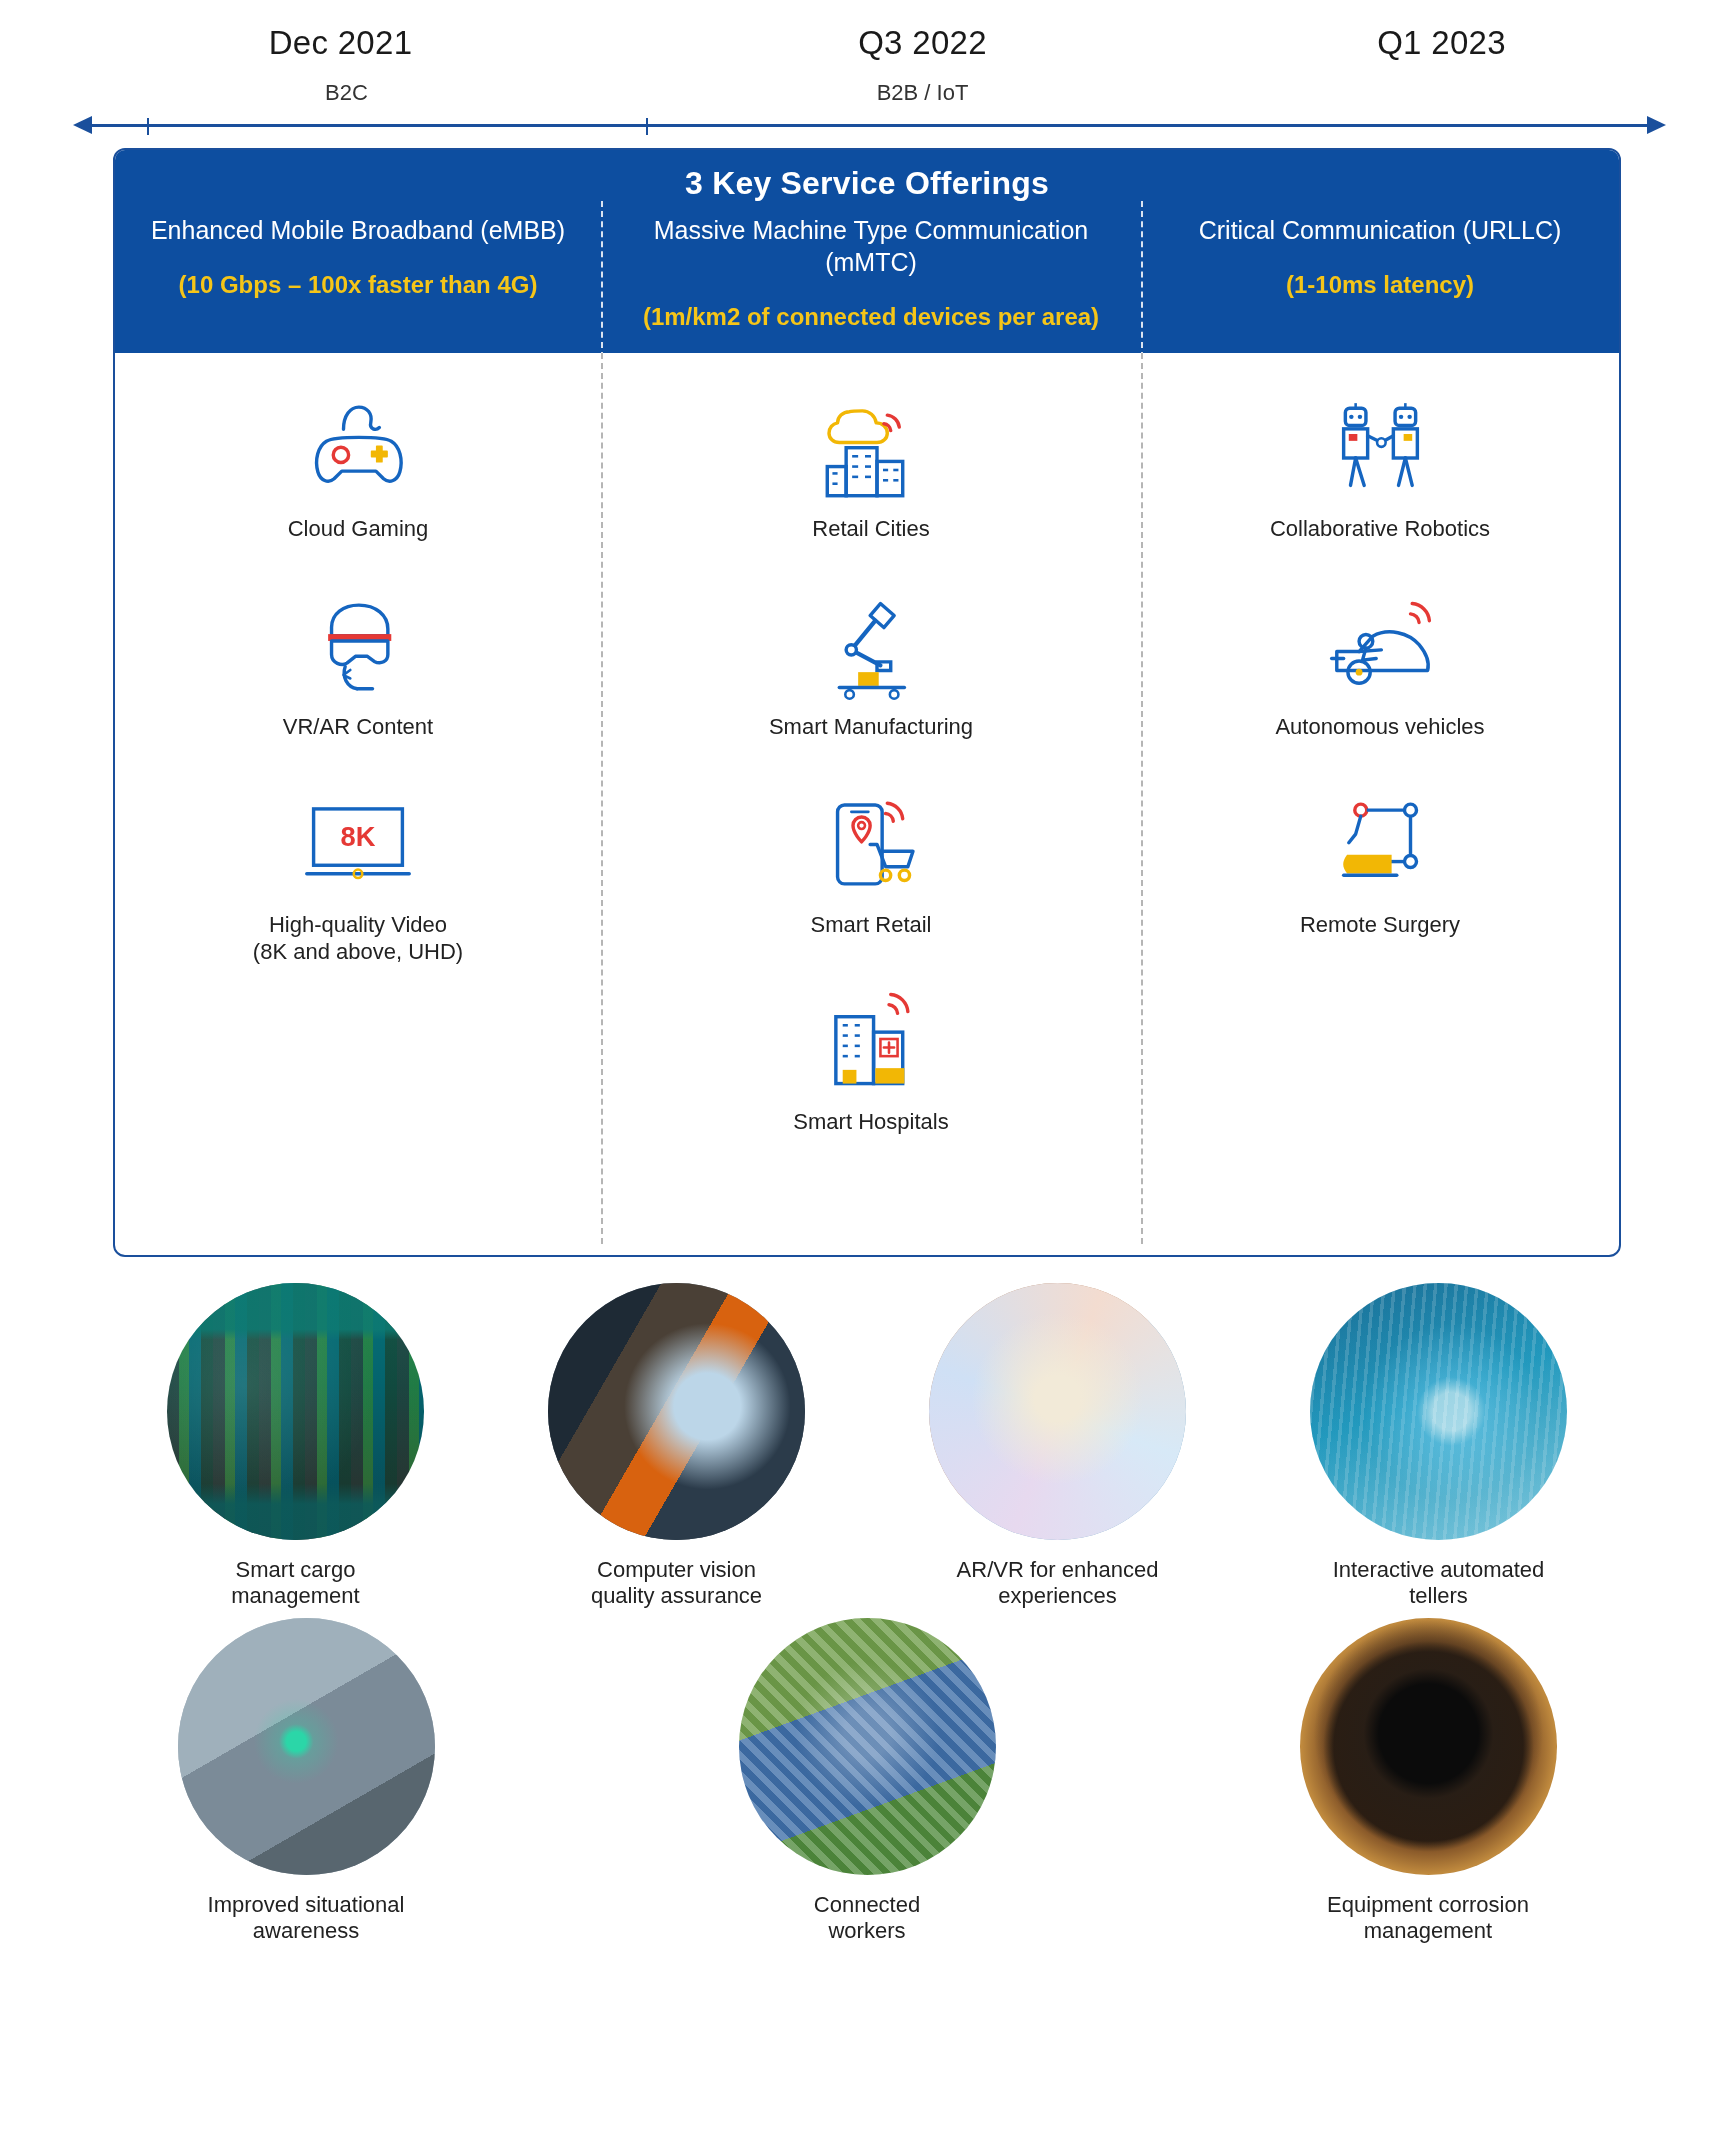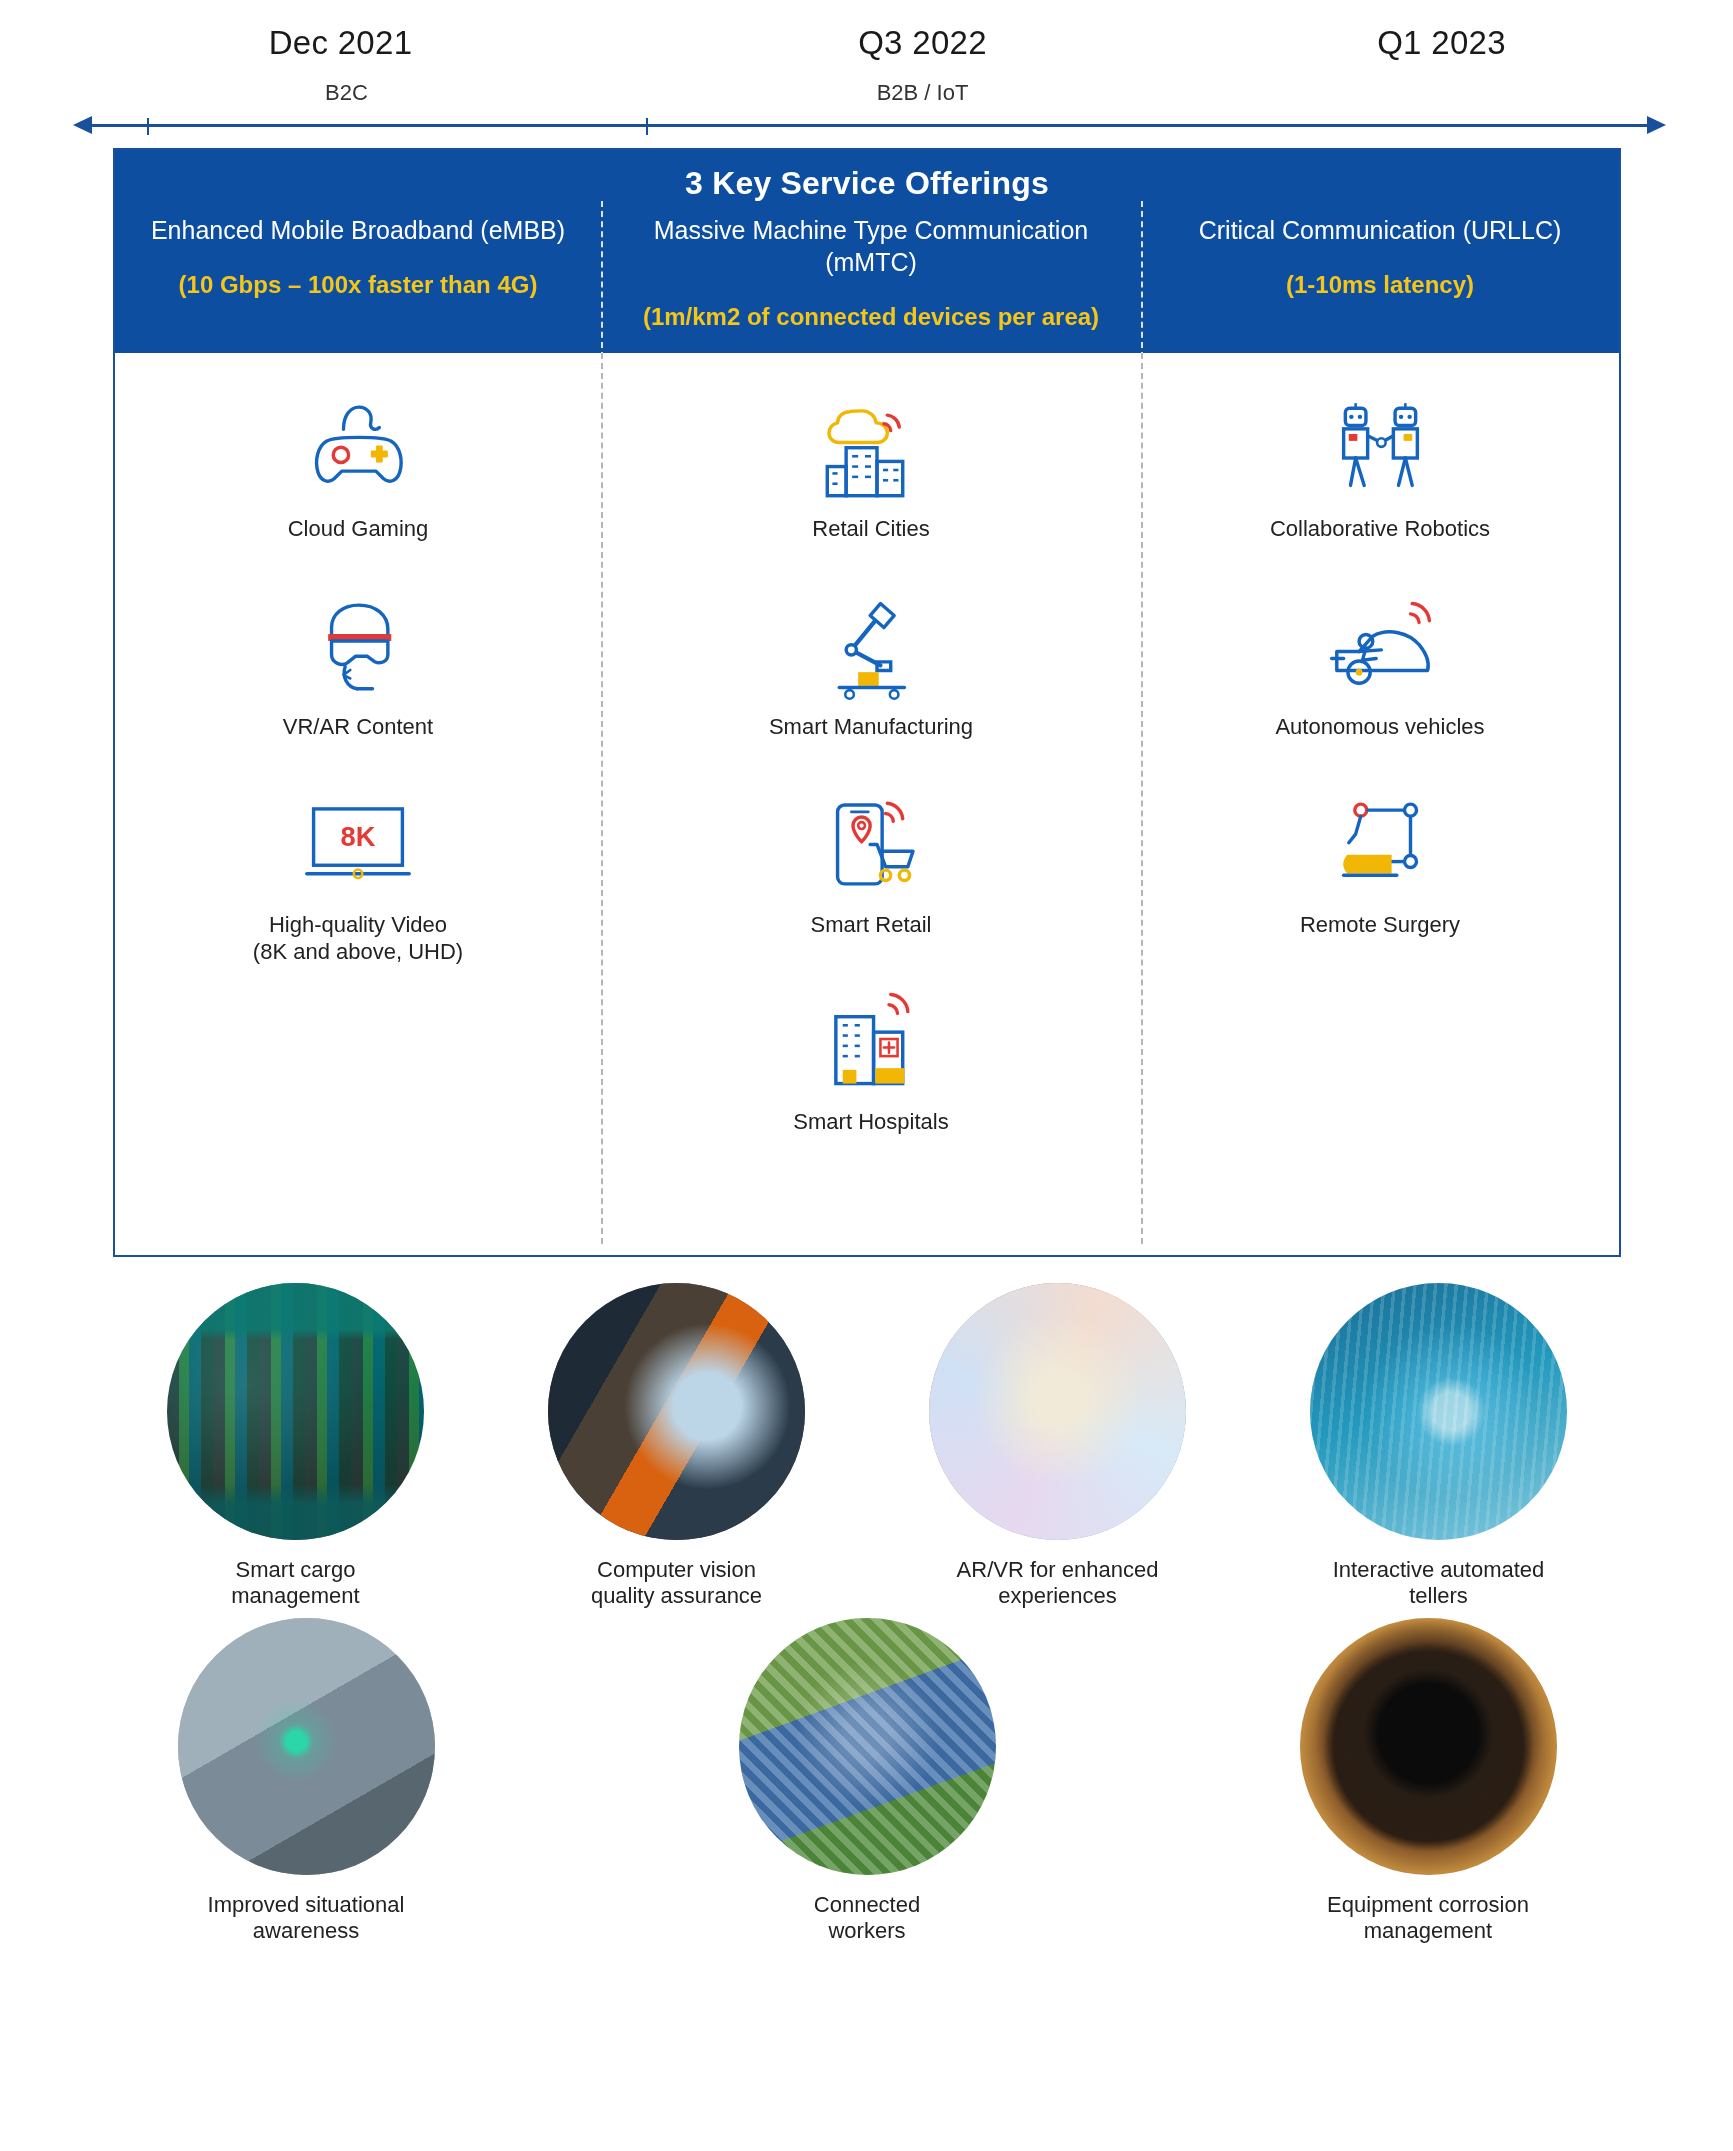--- a/index.html
+++ b/index.html
@@ -84,21 +84,21 @@
   }
   .tick.t1 { left: 80px; }
   .tick.t2 { left: 579px; }
 
   
   .card {
     position: relative;
     width: 1504px;
     margin: 8.6px auto 0 auto;
     border: 2.6px solid #1a4f9c;
-    border-radius: 0;
+    border-radius: 12px;
     background: #ffffff;
     overflow: hidden;
   }
   .card-header {
     background: #0d4ea0;
     color: #ffffff;
     padding: 15.4px 0 20.5px 0;
     position: relative;
   }
   .card-title {

